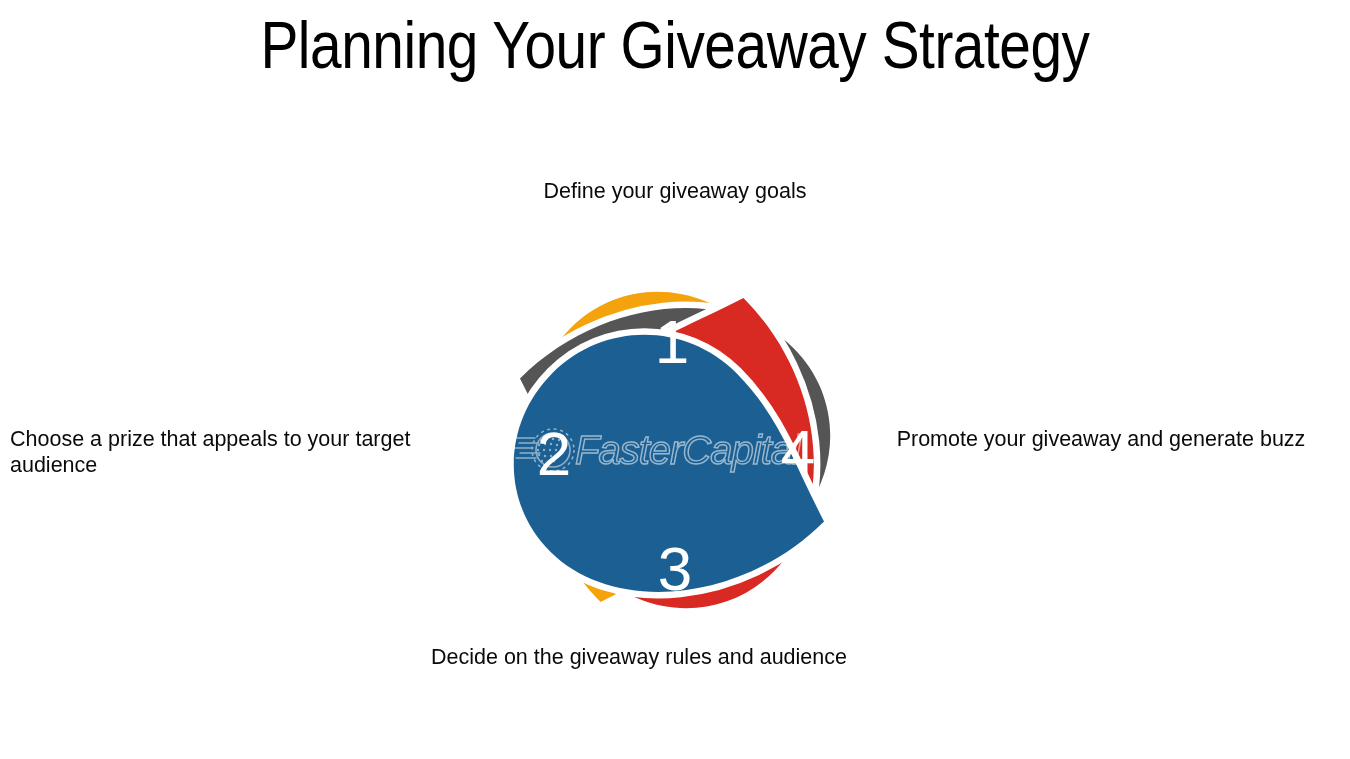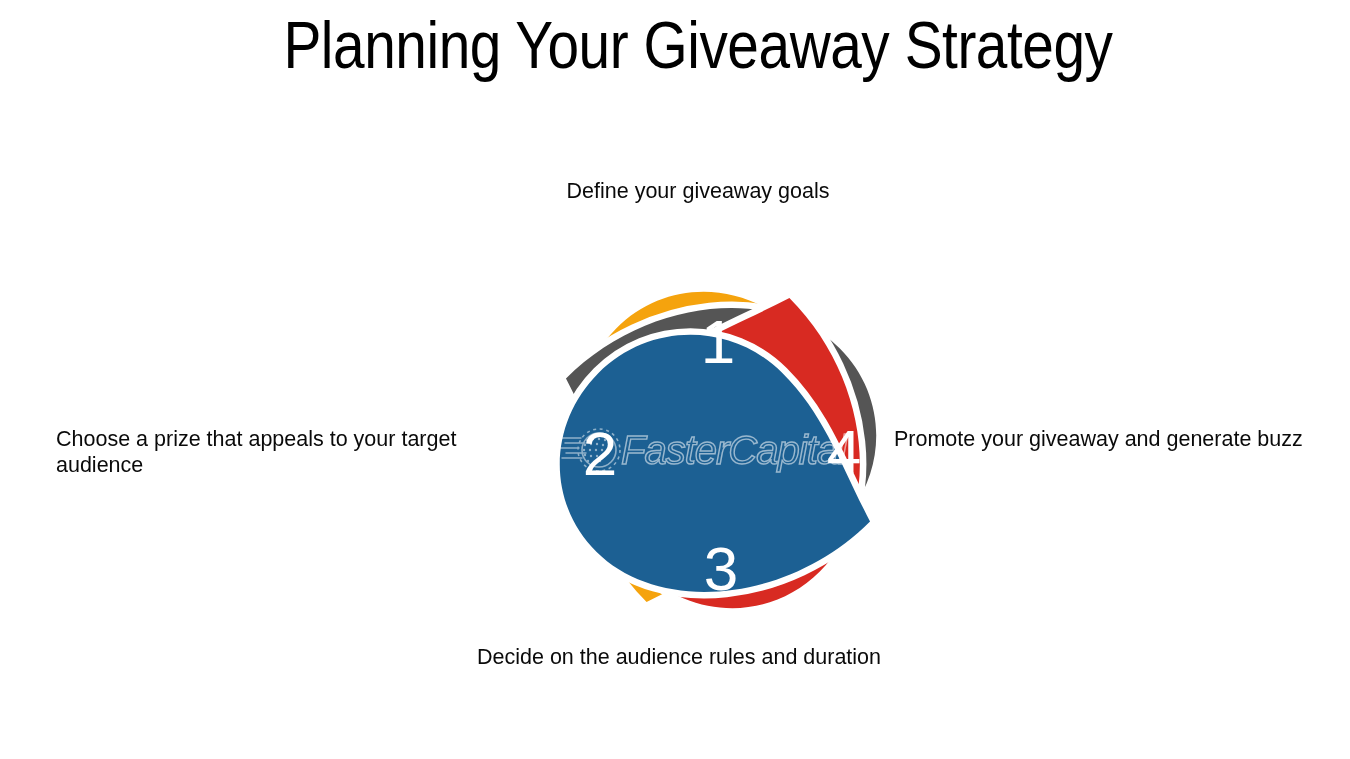--- a/index.html
+++ b/index.html
@@ -13,21 +13,20 @@
     position: relative;
     overflow: hidden;
     font-family: "Liberation Sans", sans-serif;
     color: #0d0d0d;
   }
 
   #slide {
     position: absolute;
     inset: 0;
     background: #ffffff;
-    margin-left: 46px;
   }
 
   
   #slide-title {
     position: absolute;
     left: 0;
     right: 0;
     top: 2px;
     text-align: center;
     font-family: "Liberation Sans", sans-serif;
@@ -57,24 +56,24 @@
     top: 179px;
     text-align: center;
   }
   #label-left {
     left: 10px;
     top: 427px;
     width: 445px;
     text-align: left;
   }
   #label-right {
-    left: 848px;
+    left: 866px;
     top: 427px;
     width: 470px;
-    text-align: left;
+    text-align: center;
   }
   #label-bottom {
     left: 431px;
     top: 645px;
     width: 440px;
     text-align: left;
   }
 
   
   #pinwheel {
@@ -121,21 +120,21 @@
 <body>
 
 <div id="slide">
 
   <div id="slide-title">Planning Your Giveaway Strategy</div>
 
   <div class="callout" id="label-left">Choose a prize that appeals to your target audience</div>
 
   <div class="callout" id="label-top">Define your giveaway goals</div>
 
-  <div class="callout" id="label-bottom">Decide on the audience rules and duration</div>
+  <div class="callout" id="label-bottom">Decide on the giveaway rules and audience</div>
 
   <div class="callout" id="label-right">Promote your giveaway and generate buzz</div>
 
   <div id="pinwheel">
     <svg viewBox="0 0 382 382" width="382" height="382" xmlns="http://www.w3.org/2000/svg">
       <defs>
 
         <path id="petal" d="M 33 248
                  C 33 133 116 33 205 33
                  C 276 33 330 90 330 161

